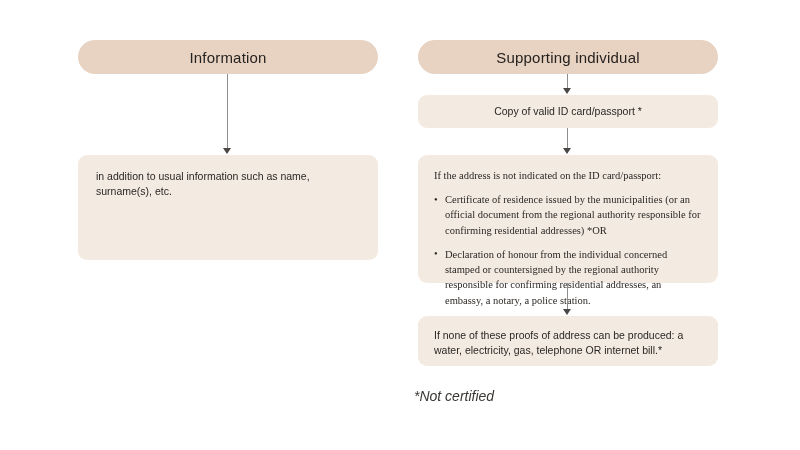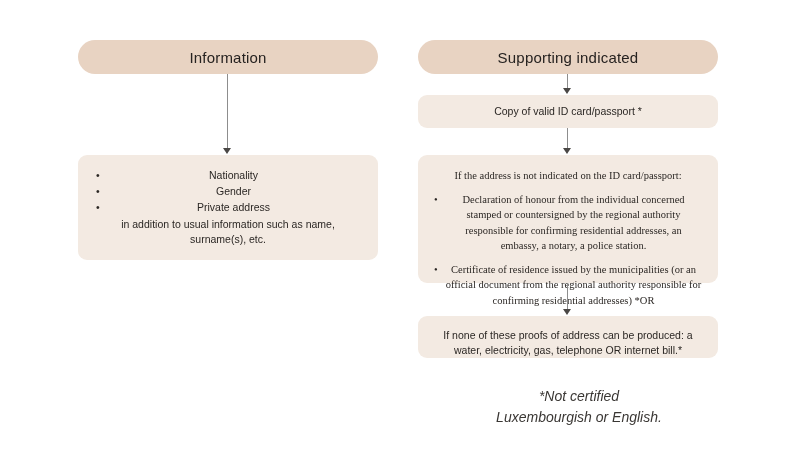--- a/index.html
+++ b/index.html
@@ -1,15 +1,15 @@
 <!DOCTYPE html>
 <html><head>
 <meta charset="utf-8">
 <style>
-  * { box-sizing: border-box; margin: 0; padding: 0; text-align: center; }
+  * { box-sizing: border-box; margin: 0; padding: 0; }
 
   html, body {
     width: 800px;
     height: 450px;
     background: #ffffff;
     font-family: "Liberation Sans", sans-serif;
     overflow: hidden;
   }
 
   #canvas {
@@ -53,21 +53,21 @@
     display: flex; align-items: center; justify-content: center;
     font-size: 10.5px;
     border-radius: 9px;
   }
   #box-address {
     left: 418px; top: 155px; width: 300px; height: 128px;
     padding: 13px 16px 0 16px;
     font-family: Liberation Serif, serif;
   }
   #box-noproof {
-    left: 418px; top: 316px; width: 300px; height: 42px;
+    left: 418px; top: 316px; width: 300px; height: 50px;
     padding: 12px 16px 0 16px;
   }
 
   
   ul.bullets { list-style: none; }
   ul.bullets li {
     position: relative;
     padding-left: 11px;
     margin-bottom: 1px;
   }
@@ -123,49 +123,43 @@
 <body>
 
 <div id="canvas">
 
   <div class="pill" id="pill-left">Information</div>
 
   <div class="connector" id="conn-left"></div>
   <div class="arrowhead" id="arrow-left"></div>
 
   <div class="box" id="box-info">
-    <ul class="bullets">
-      <li>Nationality</li>
-      <li>Gender</li>
-      <li>Private address</li>
-    </ul>
     <div class="tail">in addition to usual information such as name, surname(s), etc.</div>
   </div>
 
-  <div class="pill" id="pill-right">Supporting indicated</div>
+  <div class="pill" id="pill-right">Supporting individual</div>
 
   <div class="connector" id="conn-r1"></div>
   <div class="arrowhead" id="arrow-r1"></div>
 
   <div class="box" id="box-idcard">Copy of valid ID card/passport *</div>
 
   <div class="connector" id="conn-r2"></div>
   <div class="arrowhead" id="arrow-r2"></div>
 
   <div class="box" id="box-address">
     <div class="lead">If the address is not indicated on the ID card/passport:</div>
     <ul class="bullets spaced">
+      <li>Certificate of residence issued by the municipalities (or an official document from the regional authority responsible for confirming residential addresses) *OR</li>
       <li>Declaration of honour from the individual concerned stamped or countersigned by the regional authority responsible for confirming residential addresses, an embassy, a notary, a police station.</li>
-      <li>Certificate of residence issued by the municipalities (or an official document from the regional authority responsible for confirming residential addresses) *OR</li>
     </ul>
   </div>
 
   <div class="connector" id="conn-r3"></div>
   <div class="arrowhead" id="arrow-r3"></div>
 
   <div class="box" id="box-noproof">If none of these proofs of address can be produced: a water, electricity, gas, telephone OR internet bill.*</div>
 
   <div id="footnote">
     <div>*Not certified</div>
-    <div>Luxembourgish or English.</div>
   </div>
 
 </div>
 
 </body></html>

